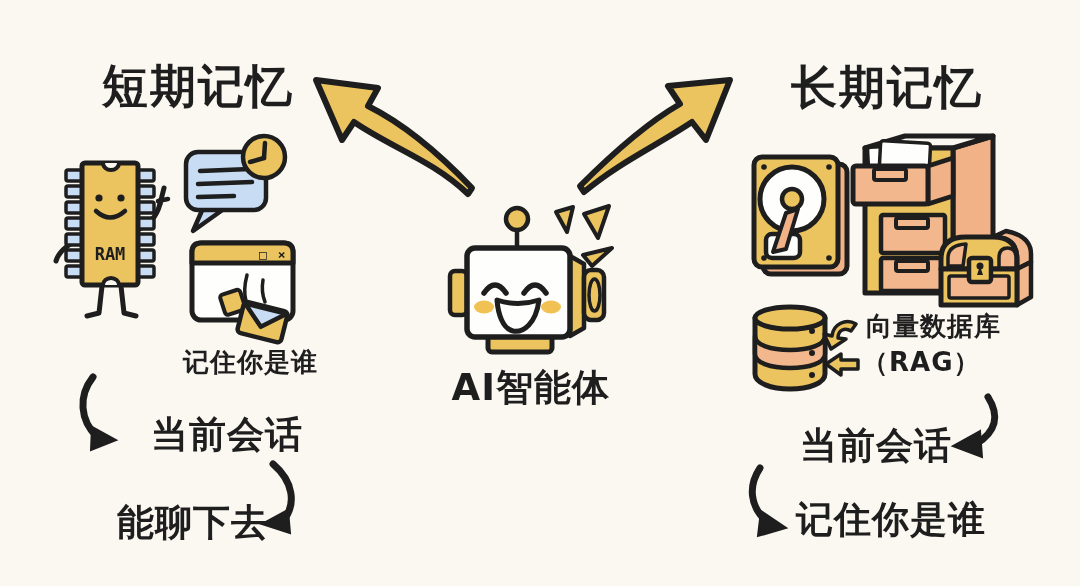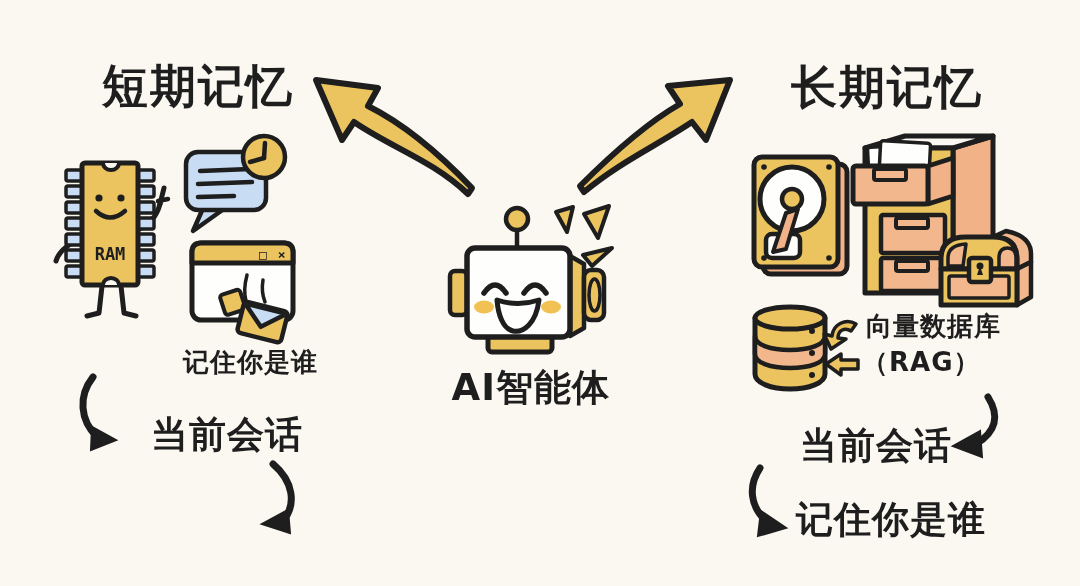--- a/index.html
+++ b/index.html
@@ -205,15 +205,16 @@
     </g>
   </svg>
 
   <div class="label title t-short">短期记忆</div>
   <div class="label title t-long">长期记忆</div>
   <div class="label ai-label">AI智能体</div>
   <div class="label caption-window">记住你是谁</div>
   <div class="label rag1">向量数据库</div>
   <div class="label rag2">（RAG）</div>
   <div class="label flow fl1">当前会话</div>
+  <div class="label flow fl2">能聊下去</div>
   <div class="label flow fr1">当前会话</div>
   <div class="label flow fr2">记住你是谁</div>
 </div>
 
 </body></html>

